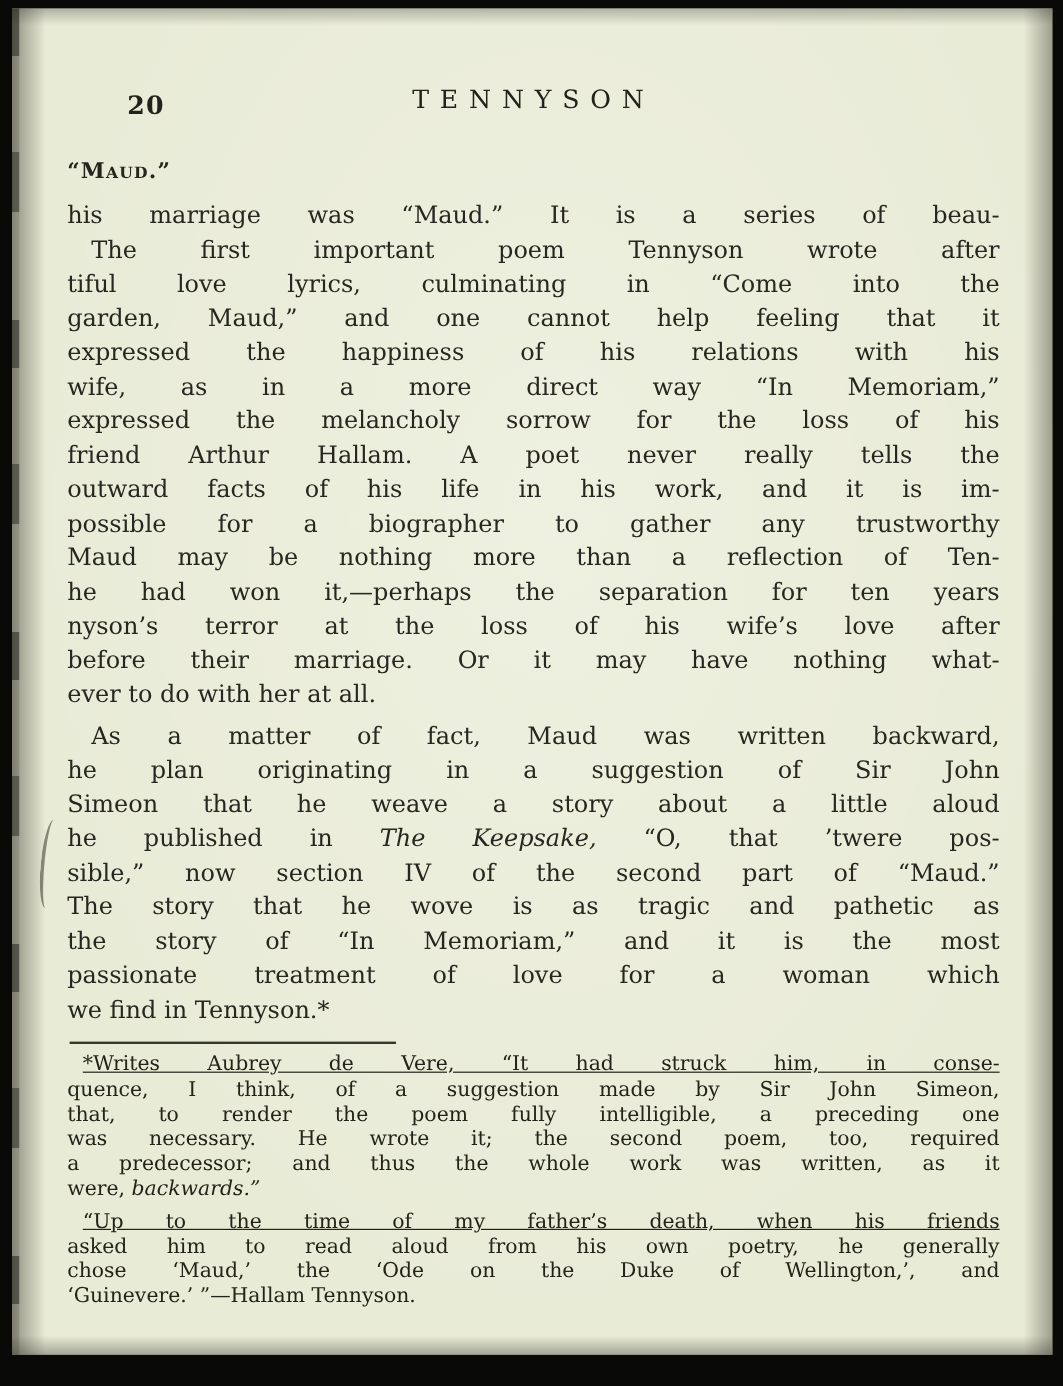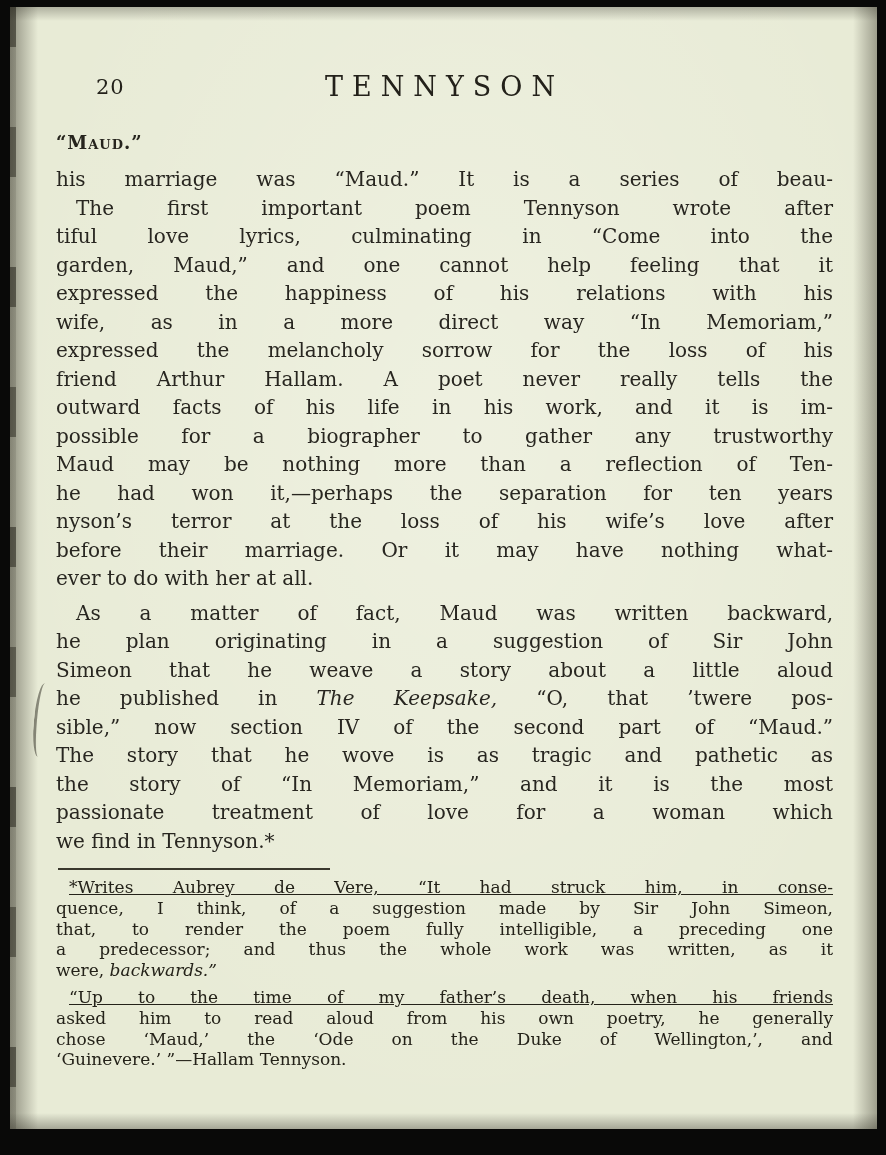--- a/index.html
+++ b/index.html
@@ -27,25 +27,25 @@
   }
   .curl{
     position:absolute;left:24px;top:676px;width:12px;height:74px;
     border-left:3px solid rgba(42,40,30,.5);
     border-radius:60% 0 0 55%;
     transform:rotate(5deg);
   }
   .content{position:relative;padding:64px 44px 0 46px;}
   .header-row{position:relative;text-align:center;height:34px;}
   .page-number{
-    position:absolute;left:40px;top:4px;
-    font-size:21px;font-weight:400;letter-spacing:1px;color:#23211a;
+    position:absolute;left:50px;top:4px;
+    font-size:21px;font-weight:700;letter-spacing:1px;color:#23211a;
   }
   .running-header{
-    font-size:27px;letter-spacing:9px;color:#23211a;
+    font-size:21px;letter-spacing:9px;color:#23211a;
   }
   .section-title{
     text-align:left;margin-top:26px;height:24px;line-height:24px;
     font-variant:small-caps;font-size:18px;font-weight:600;
     letter-spacing:1px;color:#26241d;
   }
   .body-text{margin-top:10px;font-size:20px;line-height:28.5px;}
   .para{margin-top:6px;}
   .para:first-child{margin-top:0;}
   .line{min-height:1em;}
@@ -101,20 +101,21 @@
             <div class="line jline"><span>passionate treatment of love for a woman which</span></div>
             <div class="line"><span>we find in Tennyson.*</span></div>
           </div>
         </div>
       <hr class="footnote-rule">
       <div class="footnote">
           <div class="para">
             <div class="line jline indent"><span>*Writes Aubrey de Vere, “It had struck him, in conse-</span></div>
             <div class="line jline"><span>quence, I think, of a suggestion made by Sir John Simeon,</span></div>
             <div class="line jline"><span>that, to render the poem fully intelligible, a preceding one</span></div>
+            <div class="line jline"><span>was necessary. He wrote it; the second poem, too, required</span></div>
             <div class="line jline"><span>a predecessor; and thus the whole work was written, as it</span></div>
             <div class="line"><span>were, </span><span class="it">backwards.”</span></div>
           </div>
           <div class="para">
             <div class="line jline indent"><span>“Up to the time of my father’s death, when his friends</span></div>
             <div class="line jline"><span>asked him to read aloud from his own poetry, he generally</span></div>
             <div class="line jline"><span>chose ‘Maud,’ the ‘Ode on the Duke of Wellington,’, and</span></div>
             <div class="line"><span>‘Guinevere.’ ”—Hallam Tennyson.</span></div>
           </div>
         </div>

